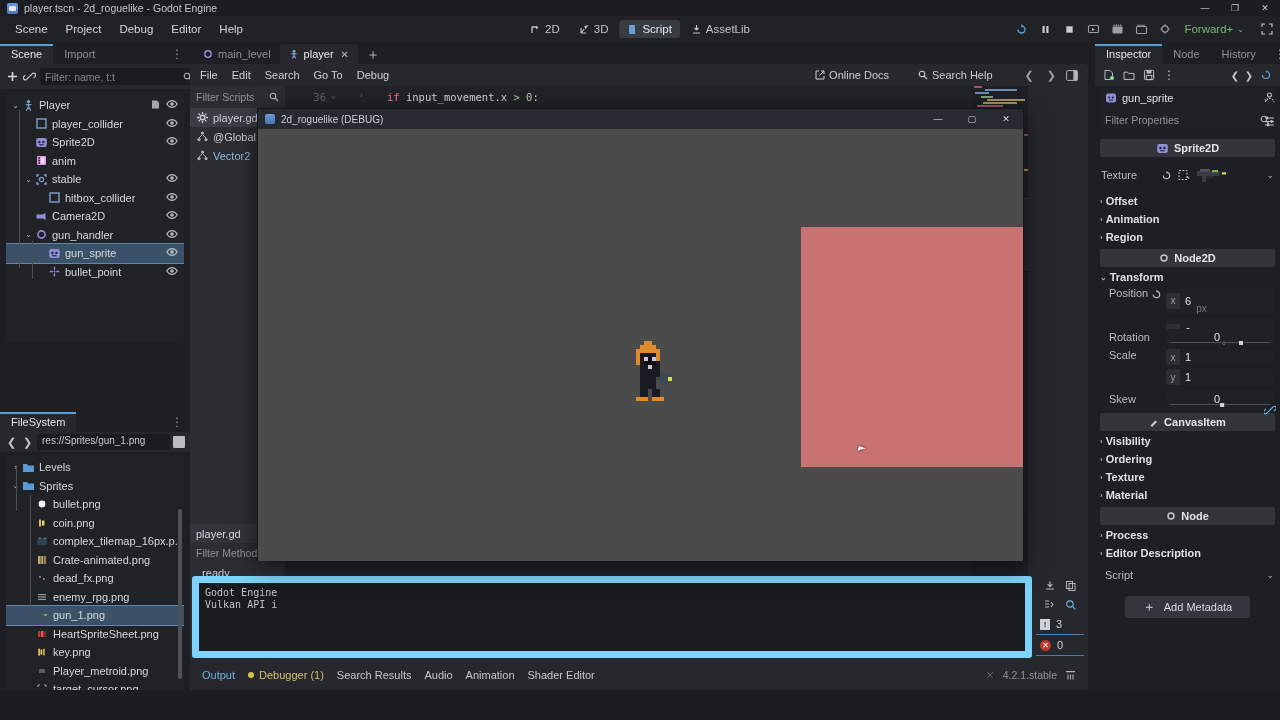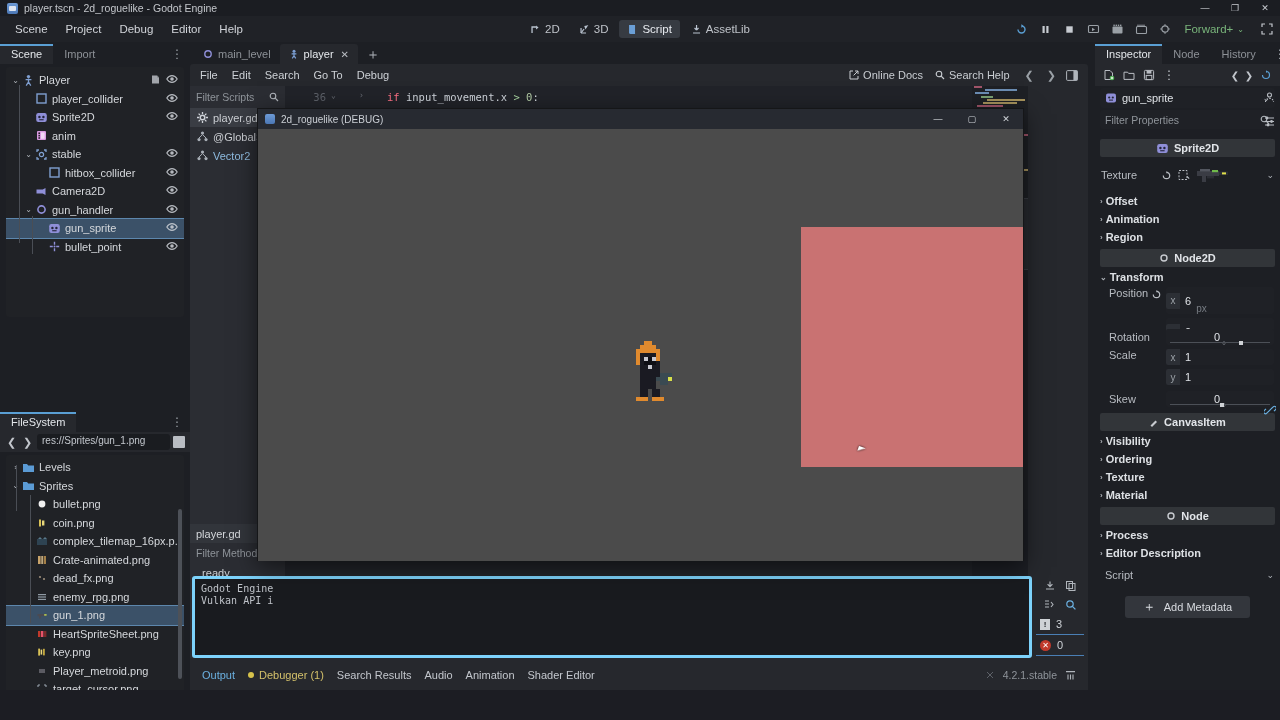--- a/index.html
+++ b/index.html
@@ -89,21 +89,21 @@
     color:#8d9197; border-radius:3px 3px 0 0; }
   .sc-tab.active { background:#26282d; color:#e6e9ed; }
   .sc-tab.active:after{content:"";position:absolute;}
   .sc-tab .x { font-size:10px; color:#b9bdc3; margin-left:2px; }
   .plus-tab { padding:3px 8px; color:#aeb3b9; font-size:14px; line-height:14px; }
 
   .sc-body { position:absolute; left:0; top:22px; width:898px; height:626px; background:#26282d;
     border-radius:3px; }
   .sc-menu { display:flex; align-items:center; height:22px; padding:0 10px; gap:14px;}
   .sc-menu .mi { font-size:11px; color:#cdd1d6; }
-  .sc-menu .right { margin-left:auto; display:flex; align-items:center; gap:12px; }
+  .sc-menu .right { margin-left:auto; display:flex; align-items:center; gap:29px; }
   .sc-link { display:flex; align-items:center; gap:4px; font-size:11px; color:#c9cdd2; }
   .sc-arrow { font-size:11px; color:#9aa0a6; padding:0 3px; }
 
   .sc-split { position:absolute; left:0; top:22px; width:898px; height:572px; display:flex; }
   .sc-left { width:95px; background:#2b2d33; display:flex; flex-direction:column; }
   .sc-lfilter { display:flex; align-items:center; gap:3px; height:22px; padding:0 6px;
     font-size:10.5px; color:#8f949a; }
   .sc-list { flex:1; }
   .sc-li { height:19px; display:flex; align-items:center; gap:4px; padding:0 6px; font-size:11px;
     color:#cbced3; white-space:nowrap; overflow:hidden;}
@@ -123,21 +123,21 @@
     opacity:.95; }
   .mm-line { height:2.1px; margin:0 0 1.1px 0; }
   .sc-right { width:60px; background:#26282d; }
 
   .code-bottom { position:absolute; right:0; bottom:0; height:20px; display:flex;
     align-items:center; gap:8px; padding-right:10px; font-size:10.5px; color:#a9aeb4; }
 
   
   .out-panel { position:absolute; left:0; top:512px; width:898px; height:114px; }
   .out-box { position:absolute; left:2px; top:0; width:840px; height:82px; background:#191b1f;
-    border:3px solid #7dd3fc; border-radius:3px; padding:4px 6px;
+    border:7px solid #7dd3fc; border-radius:3px; padding:4px 6px;
     font-family:"DejaVu Sans Mono", monospace; font-size:10px; color:#bfc3c9; line-height:11.5px;}
   .out-filter { position:absolute; left:2px; top:84px; width:840px; height:20px; display:flex;
     align-items:center; gap:4px; padding:0 6px; font-size:11px; color:#8f949a; }
   .dbg-side { position:absolute; right:4px; top:0; width:48px; }
   .dbg-row { display:flex; align-items:center; gap:3px; height:19px; justify-content:center;}
   .dbg-cell { display:flex; align-items:center; gap:6px; height:21px; padding:0 5px 0 4px;
     border-bottom:1px solid #4a7fb5; font-size:11px; color:#cdd1d6; }
 
   .statusbar { position:absolute; left:190px; top:660px; width:898px; height:30px; display:flex;
     align-items:center; gap:13px; padding:0 12px; background:#26282d; }
@@ -311,20 +311,47 @@
   </div>
 
   <div class="left-col">
 
     <div class="dock-tabs">
       <div class="dock-tab active">Scene</div>
       <div class="dock-tab">Import</div>
       <div class="dock-kebab">⋮</div>
     </div>
 
+    <div class="scene-toolbar">
+      <div class="icon-btn">
+        <svg width="13" height="13" viewBox="0 0 13 13">
+            <path d="M6.5 2v9M2 6.5h9" stroke="#d4d7db" stroke-width="1.6"></path>
+          </svg>
+      </div>
+      <div class="icon-btn">
+        <svg width="13" height="13" viewBox="0 0 13 13">
+            <path d="M5 8l-1.4 1.4a2 2 0 01-2.8-2.8L2.2 5.2M8 5l1.4-1.4a2 2 0 012.8 2.8L10.8 7.8M4.6 8.4l3.8-3.8" stroke="#c9cdd2" stroke-width="1.2" fill="none"></path>
+          </svg>
+      </div>
+      <div class="filter-box">
+        <input placeholder="Filter: name, t:t" style="">
+        <svg width="10" height="10" viewBox="0 0 10 10">
+            <circle cx="4" cy="4" r="2.8" stroke="#b0b5bb" stroke-width="1.1" fill="none"></circle>
+            <path d="M6.2 6.2L9 9" stroke="#b0b5bb" stroke-width="1.2"></path>
+          </svg>
+      </div>
+      <div class="icon-btn">
+        <svg width="13" height="13" viewBox="0 0 13 13">
+            <path d="M2 2h6v8H2z" fill="#8c9aa8"></path>
+            <circle cx="10" cy="9.5" r="2.4" fill="#4caf50"></circle>
+            <path d="M10 8.2v2.6M8.7 9.5h2.6" stroke="#fff" stroke-width=".9"></path>
+          </svg>
+      </div>
+      <div class="icon-btn" style="font-size:12px;">⋮</div>
+    </div>
 
 
     <div class="tree" id="scene-tree">
         <div class="trow">
           <span style="width:4px;flex:none"></span>
           <span class="arrow">⌄</span>
           <span class="tico">
             <svg width="13" height="13" viewBox="0 0 13 13">
               <circle cx="6.5" cy="2.6" r="1.7" fill="#7f9fd0"></circle>
               <path d="M6.5 4.4v3.4M3.6 5.6h5.8M4.2 11.6L6.5 8l2.3 3.6" stroke="#7f9fd0" stroke-width="1.3" fill="none"></path>

